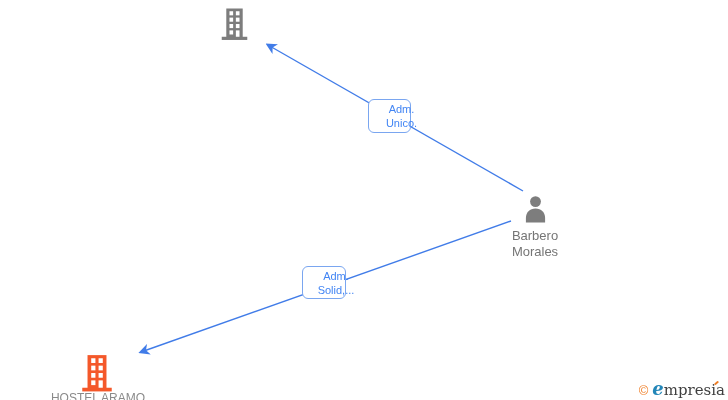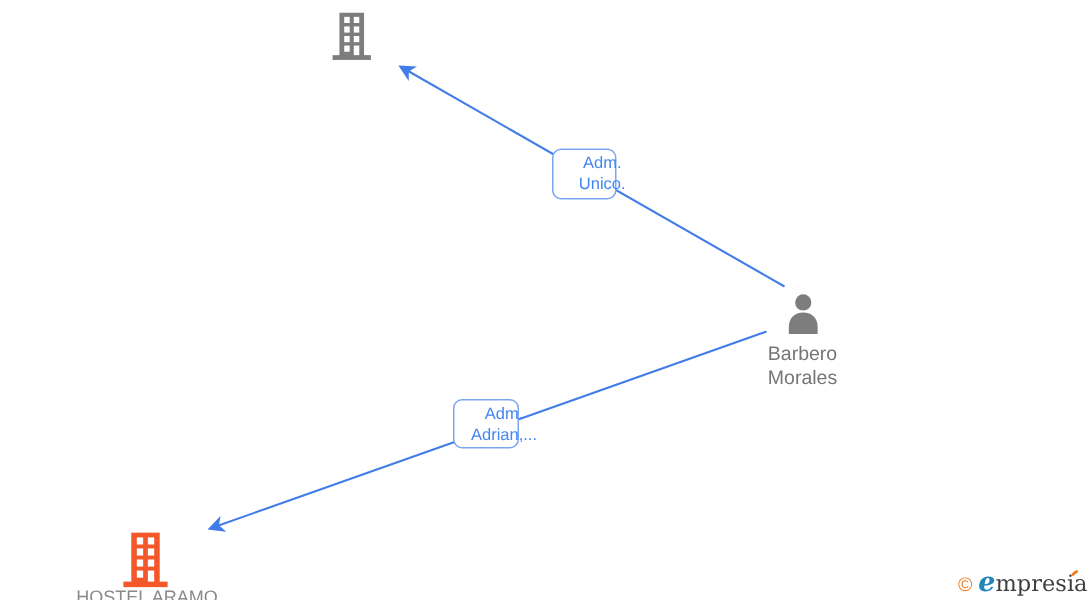--- a/index.html
+++ b/index.html
@@ -74,21 +74,21 @@
     </svg>
   </div>
 
   <div class="edge-label" style="left:368px;top:99px;width:43px;height:34px;">
     <div>Adm.</div>
     <div>Unico.</div>
   </div>
 
   <div class="edge-label" style="left:302px;top:266px;width:44px;height:33px;">
     <div>Adm.</div>
-    <div>Adrian,...</div>
+    <div>Solid,...</div>
   </div>
 
   <div class="node" style="left:521px;top:196px;">
     <svg width="29" height="27" viewBox="0 0 29 27">
       <g class="icon-gray">
         <circle cx="14.5" cy="5.6" r="5.4"></circle>
         <path d="M14.5 12.4 c-5.8 0 -9.6 3.8 -9.6 9.6 V26.6 h19.2 v-4.6 c0 -5.8 -3.8 -9.6 -9.6 -9.6 z"></path>
       </g>
     </svg>
   </div>

